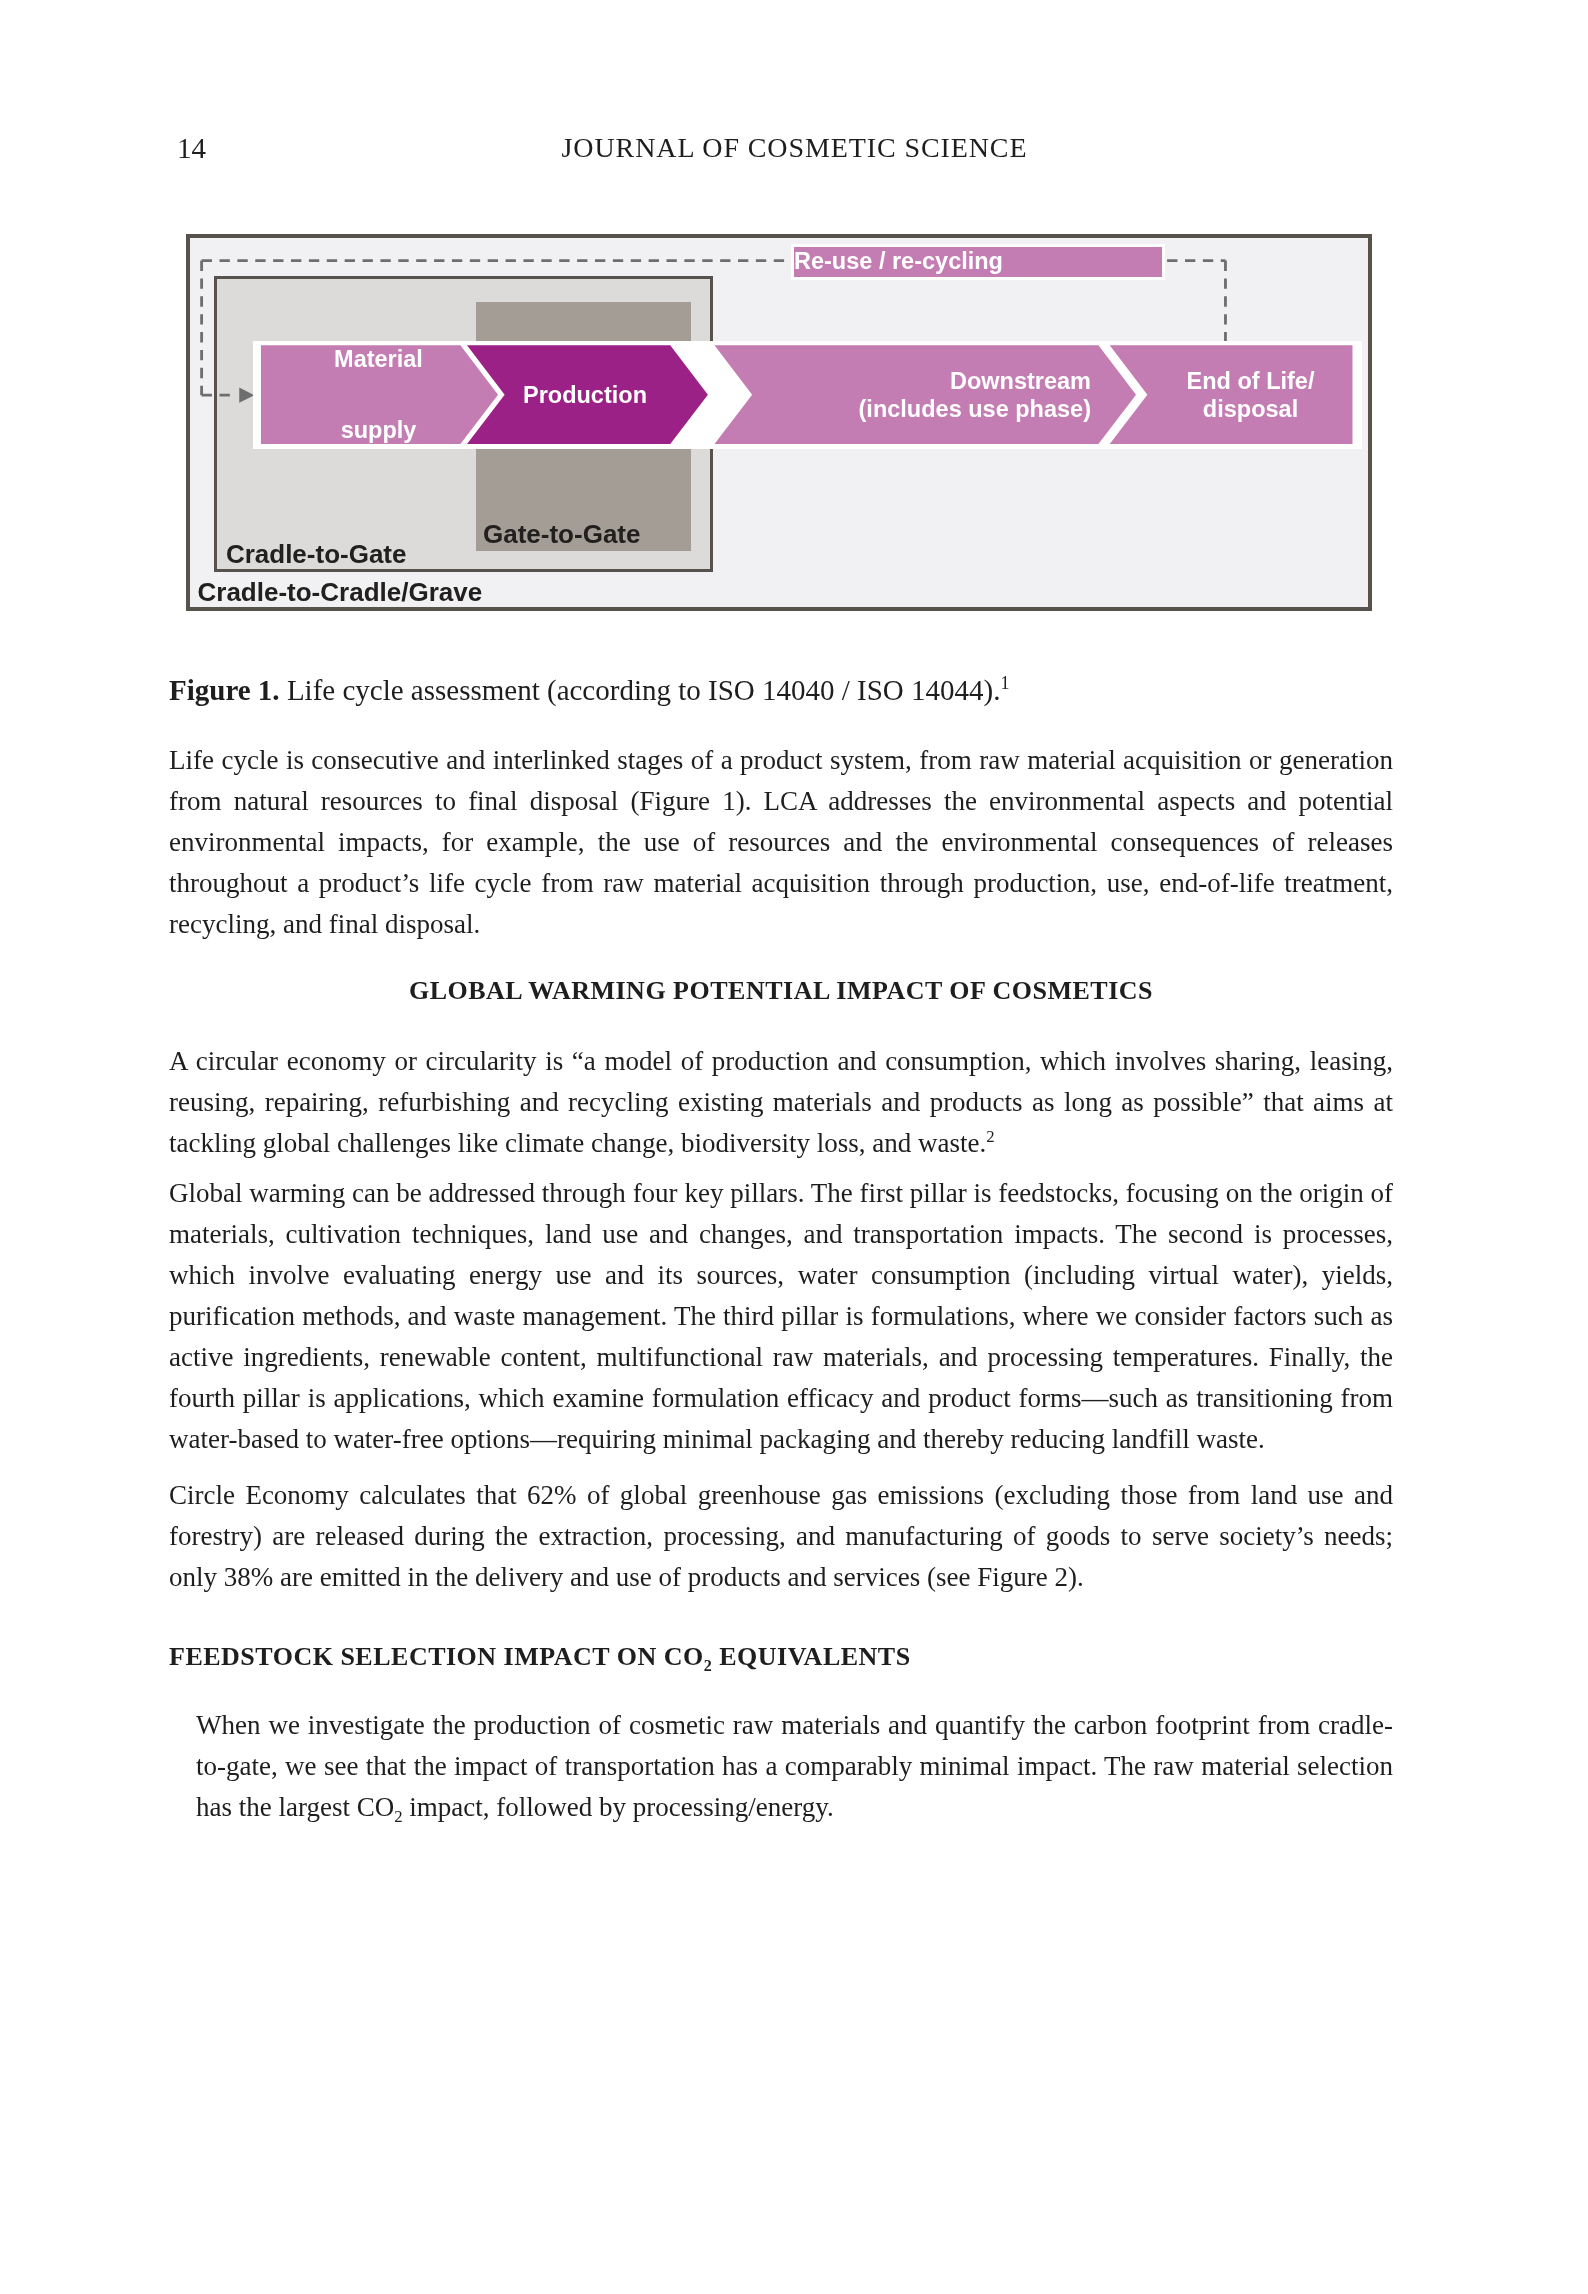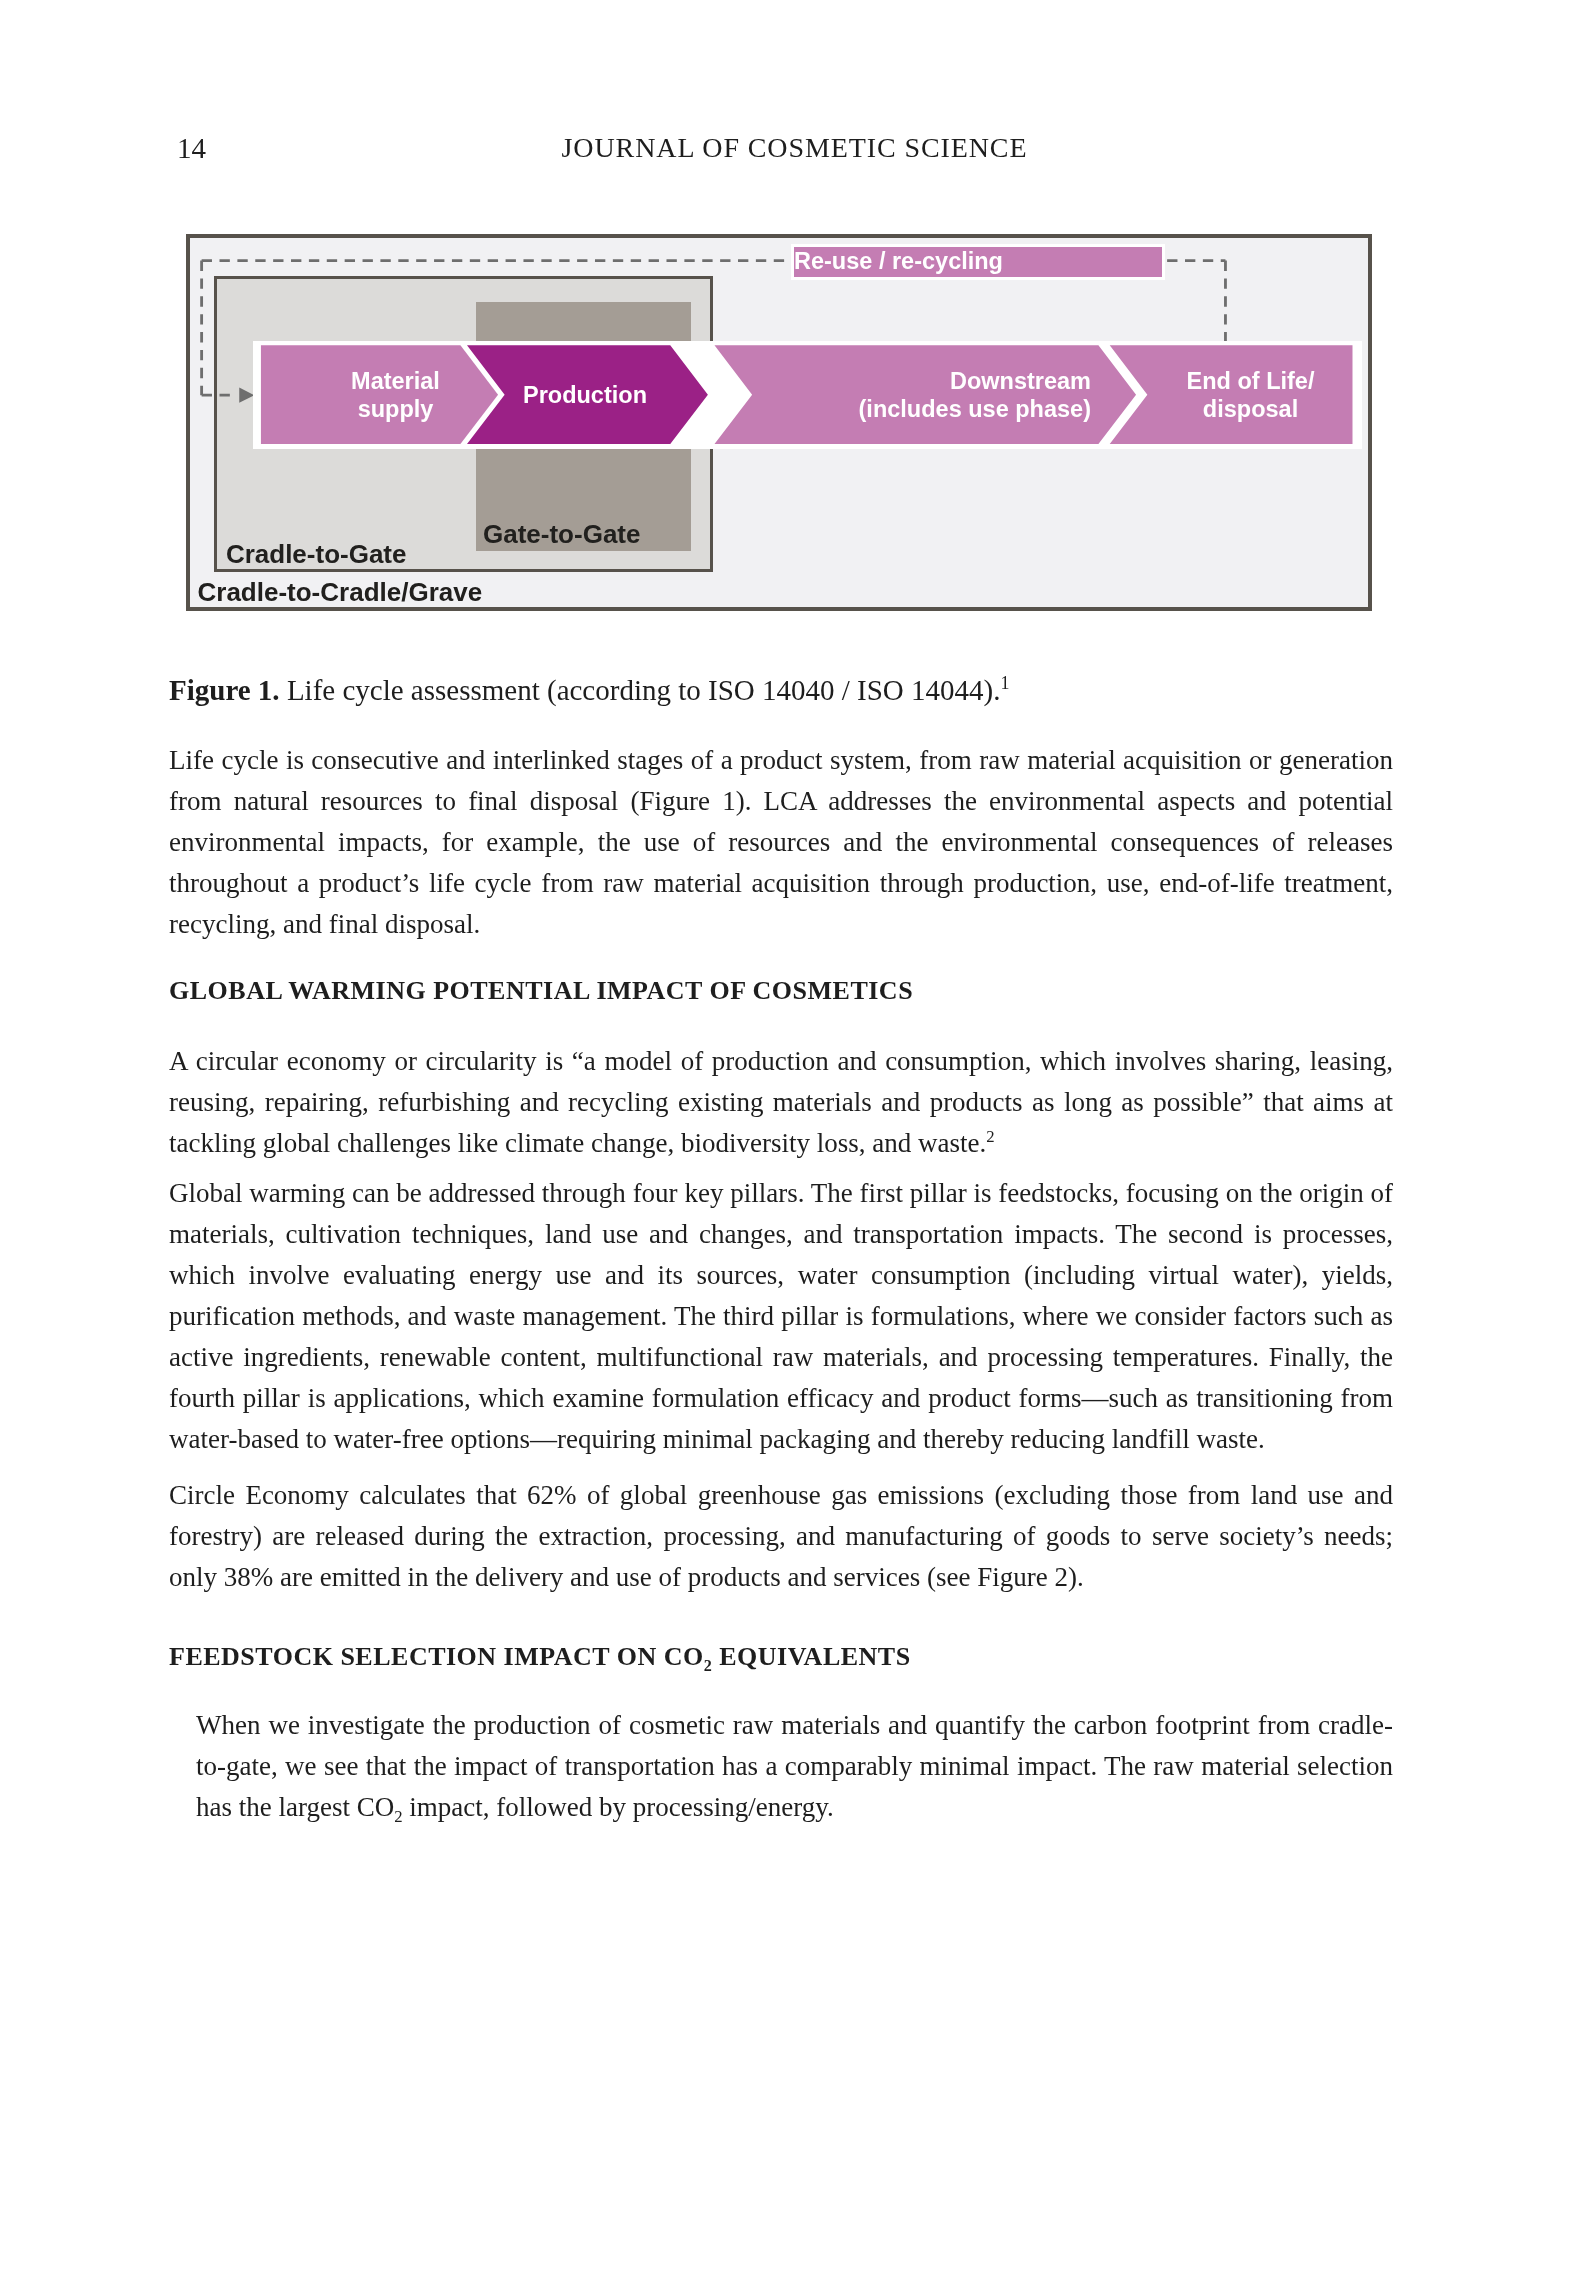--- a/index.html
+++ b/index.html
@@ -34,21 +34,21 @@
   .caption .cap-label{font-weight:bold;}
   sup{font-size:62%;vertical-align:super;line-height:0;}
   sub{font-size:62%;vertical-align:sub;line-height:0;}
 
   
   .text-col{position:absolute;left:169px;top:740px;width:1224px;}
   .body-p{font-size:27px;line-height:41px;text-align:justify;margin:0;}
   .body-p + .body-p{margin-top:9.4px;}
   .sec-h{font-family:"Liberation Serif",serif;font-weight:bold;font-size:26px;line-height:32px;
          letter-spacing:0.5px;margin:0;}
-  #h-gwp{margin-top:30px;}
+  #h-gwp{margin-top:30px;text-align:center;}
   #p-circular{margin-top:34px;}
   #p-pillars{margin-top:9.4px;}
   #p-economy{margin-top:15px;}
   #h-feedstock{margin-top:43px;}
   #p-feedstock{margin-top:32px;margin-left:27px;}
 </style>
 </head>
 <body>
 
 <div class="page-num">14</div>
@@ -74,21 +74,21 @@
 
   <div class="abs band"></div>
 
   <svg class="abs arrow-svg" width="1176" height="367" viewBox="0 0 1249 390">
     <polygon points="75,114 287,114 327,166.5 287,219 75,219" fill="#c47db3"></polygon>
     <polygon points="294,114 510,114 550,166.5 510,219 294,219 334,166.5" fill="#9b2186"></polygon>
     <polygon points="557,114 965,114 1005,166.5 965,219 557,219 597,166.5" fill="#c47db3"></polygon>
     <polygon points="977,114 1235,114 1235,219 977,219 1017,166.5" fill="#c47db3"></polygon>
   </svg>
 
-  <div class="abs arrow-text" style="left:88px;width:235px;">
+  <div class="abs arrow-text" style="left:71px;width:235px;justify-content:space-between;">
     <span>Material</span>
     <span>supply</span>
   </div>
   <div class="abs arrow-text" style="left:301px;width:188px;">
     <span>Production</span>
   </div>
   <div class="abs arrow-text" style="left:524px;width:377px;align-items:flex-end;">
     <span>Downstream</span>
     <span>(includes use phase)</span>
   </div>

